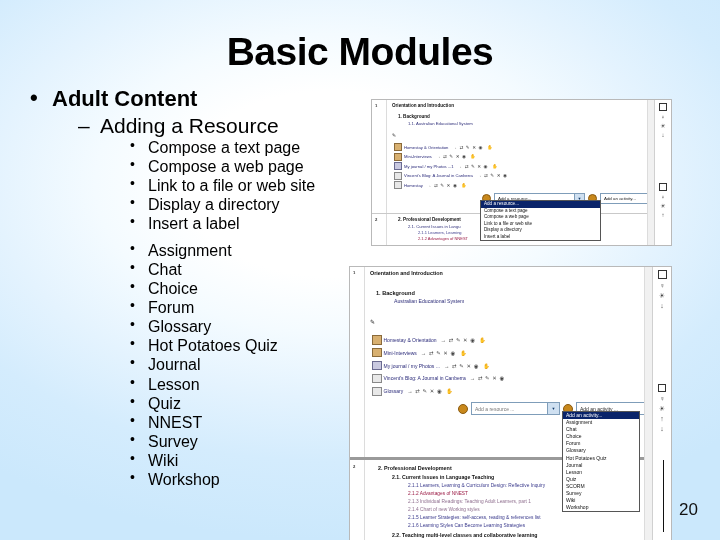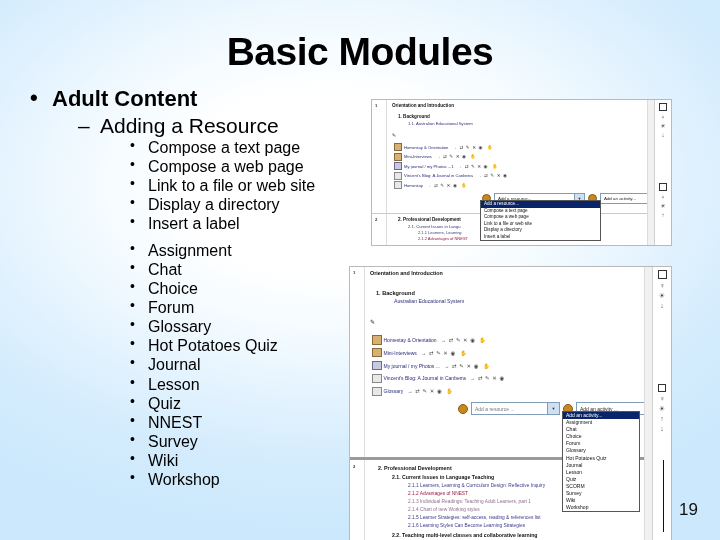--- a/index.html
+++ b/index.html
@@ -358,15 +358,15 @@
         <span style="margin-top:72px;" class="sq"></span>
         <span style="font-size:7px;">♀</span>
         <span style="font-size:7px;">☀</span>
         <span style="font-size:7px;">↑</span>
         <span style="font-size:7px;">↓</span>
       </div>
     </div>
   </div>
 
   <div class="vline"></div>
-  <div class="pagenum">19</div>
+  <div class="pagenum">20</div>
 
 </div>
 
 </body></html>

